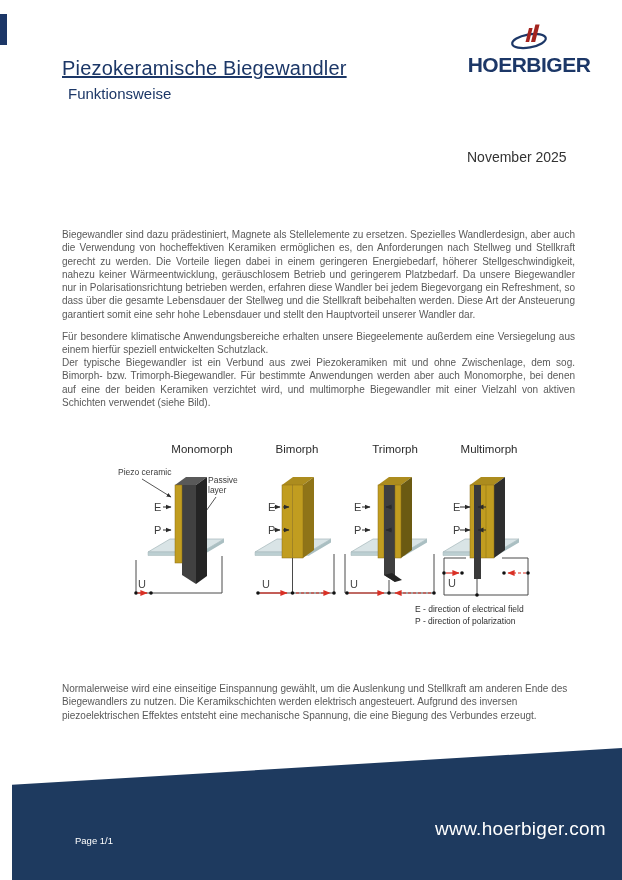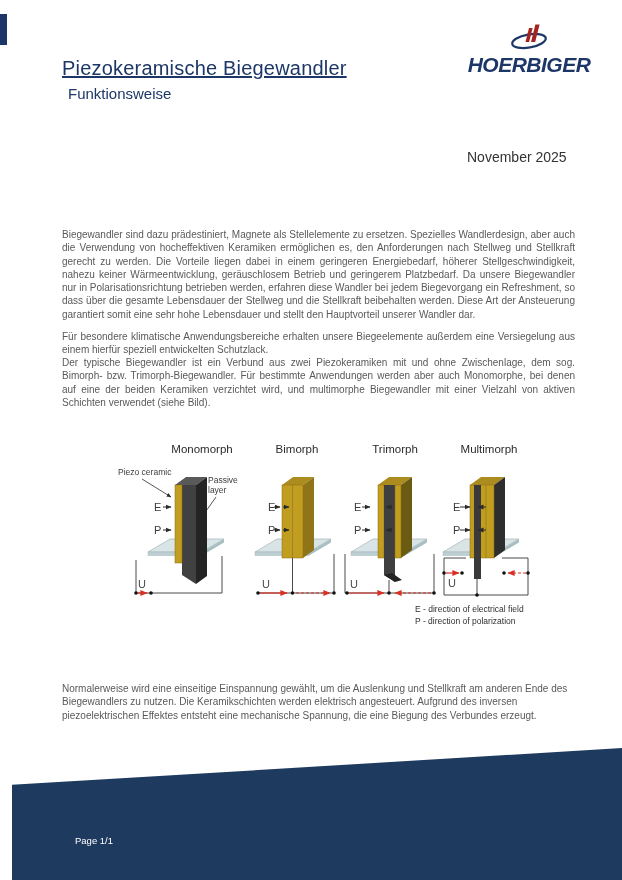--- a/index.html
+++ b/index.html
@@ -3,21 +3,21 @@
 <meta charset="utf-8">
 <style>
   html,body{margin:0;padding:0;background:#e8e8e8;}
   .page{position:relative;width:622px;height:880px;background:#ffffff;overflow:hidden;
         font-family:"Liberation Sans",sans-serif;margin:0 auto;}
   .fold-mark{position:absolute;left:0;top:14px;width:7px;height:31px;background:#1c3767;}
   .doc-title{position:absolute;left:62px;top:57px;font-size:20px;color:#1c3767;letter-spacing:0.2px;text-decoration:underline;}
   .doc-subtitle{position:absolute;left:68px;top:85px;font-size:15px;color:#1c3767;}
   .logo{position:absolute;left:458px;top:22px;width:142px;text-align:center;}
   .logo .emblem{display:block;margin:0 auto 1px auto;}
-  .logo .wordmark{font-size:21px;font-weight:bold;font-style:italic;color:#1c3767;letter-spacing:-0.5px;}
+  .logo .wordmark{font-size:21px;font-weight:bold;color:#1c3767;letter-spacing:-0.5px;}
   .date-label{position:absolute;left:467px;top:149px;font-size:14px;color:#333333;}
   .para{position:absolute;left:62px;width:513px;font-size:10px;line-height:13.3px;color:#595959;margin:0;}
   .para.j{text-align:justify;}
   .p1{top:176px;width:452px;}
   .p2{top:228px;}
   .p3{top:330px;}
   .p4{top:356px;}
   .p5{top:642px;width:508px;margin-top:40px;}
   .figure{position:absolute;left:90px;top:436px;width:475px;height:205px;}
   .footer{position:absolute;left:12px;top:746px;width:622px;height:134px;background:#1e3a5f;
@@ -171,15 +171,16 @@
       <line x1="436" y1="137" x2="418" y2="137" stroke="#d93025" stroke-width="1.2" stroke-dasharray="3,2" marker-end="url(#ar)"></line>
       <text x="358" y="151" font-size="11" fill="#4a4a4a">U</text>
     </g>
 
     <text x="325" y="176" font-size="8.5" fill="#2f2f2f">E - direction of electrical field</text>
     <text x="325" y="188" font-size="8.5" fill="#2f2f2f">P - direction of polarization</text>
   </svg>
 
   <div class="footer">
     <span class="page-label">Page 1/1</span>
+    <a class="website" href="#">www.hoerbiger.com</a>
   </div>
 
 </div>
 
 </body></html>

